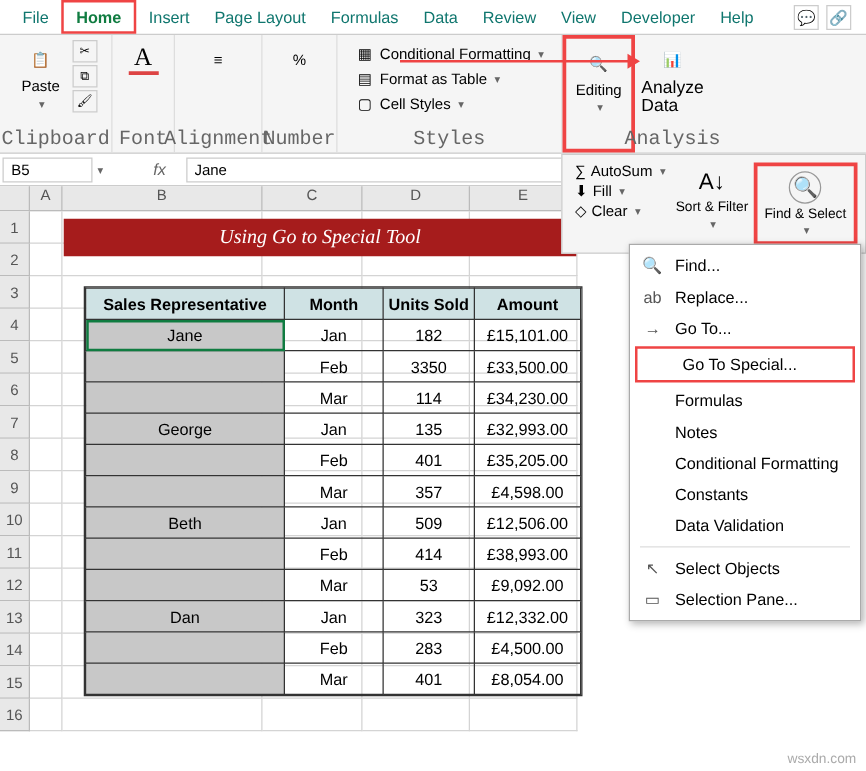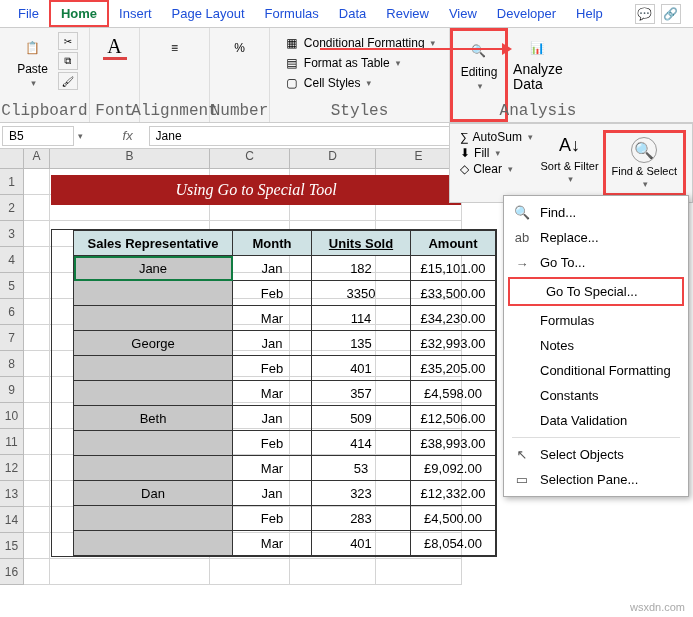--- a/index.html
+++ b/index.html
@@ -1,20 +1,20 @@
 <!DOCTYPE html>
 <html><head>
 <meta charset="utf-8">
 <style>
 * { box-sizing: border-box; margin: 0; padding: 0; font-family: 'Segoe UI', Tahoma, sans-serif; }
 body { background: #fff; width: 693px; height: 617px; position: relative; overflow: hidden; font-size: 13px; }
 
 
 .tabs { display: flex; align-items: center; height: 28px; background: #fff; border-bottom: 1px solid #ccc; padding-left: 8px; }
-.tab { padding: 4px 10px; font-size: 13px; cursor: pointer; color: #1d4ed8; }
+.tab { padding: 4px 10px; font-size: 13px; cursor: pointer; color: #0f766e; }
 .tab.active { border-bottom: 2px solid #107c41; color: #107c41; font-weight: 700; }
 .tab.home-mark { border: 2px solid #ef4444; }
 .tabs .share { margin-left: auto; margin-right: 12px; display: flex; gap: 6px; }
 .share-icon { width: 20px; height: 20px; border: 1px solid #ccc; display: flex; align-items: center; justify-content: center; font-size: 12px; }
 
 
 .ribbon { display: flex; height: 95px; background: #f5f5f5; border-bottom: 1px solid #ccc; }
 .group { border-right: 1px solid #ddd; display: flex; flex-direction: column; align-items: center; justify-content: space-between; padding: 4px 8px 2px; position: relative; }
 .group-label { font-size: 16px; color: #666; margin-top: auto; font-family: Liberation Mono, monospace; }
 .group-body { display: flex; gap: 4px; align-items: flex-start; flex: 1; }
@@ -59,25 +59,25 @@
 
 .grid { position: relative; }
 .row { display: flex; height: 26px; }
 .rh { width: 24px; background: #e8e8e8; border-right: 1px solid #bbb; border-bottom: 1px solid #bbb; text-align: center; font-size: 12px; color: #555; line-height: 26px; }
 .cell { border-right: 1px solid #d4d4d4; border-bottom: 1px solid #d4d4d4; padding: 0 6px; line-height: 26px; font-size: 13px; overflow: hidden; white-space: nowrap; }
 
 
 .banner { position: absolute; left: 51px; top: 6px; width: 410px; height: 30px; background: #a61c1c; color: #fff; font-size: 16px; text-align: center; line-height: 30px; font-family: Georgia, serif; font-style: italic; }
 
 
-.datatable { position: absolute; left: 51px; top: 60px; border: 1px solid #333; padding-left: 21px; }
+.datatable { position: absolute; left: 67px; top: 60px; border: 1px solid #333; }
 .datatable table { border-collapse: collapse; }
 .datatable th, .datatable td { border: 1px solid #333; font-size: 13px; text-align: center; padding: 4px 0; height: 25px; }
 .datatable th { background: #cfe2e4; font-weight: 600; }
-.th-rep { width: 159px; } .th-mon { width: 79px; } .th-us { width: 99px; text-decoration: underline; } .th-amt { width: 85px; }
+.th-rep { width: 159px; } .th-mon { width: 79px; } .th-us { width: 73px; } .th-amt { width: 85px; }
 .td-rep { background: #c8c8c8; }
 .sel-cell { outline: 2px solid #107c41; outline-offset: -2px; }
 
 .watermark { position: absolute; bottom: 4px; right: 8px; font-size: 11px; color: #aaa; }
 
 
 .arr1 { top: 48px; left: 320px; width: 190px; height: 2px; background: #ef4444; }
 .arr1:after { content: ""; position: absolute; right: -8px; top: -5px; border: 6px solid transparent; border-left: 10px solid #ef4444; }
 .arr3 { position: absolute; right: 30px; top: 195px; width: 2px; height: 100px; background: #ef4444; }
 .arr3:after { content: ""; position: absolute; bottom: -8px; left: -5px; border: 6px solid transparent; border-top: 10px solid #ef4444; }

